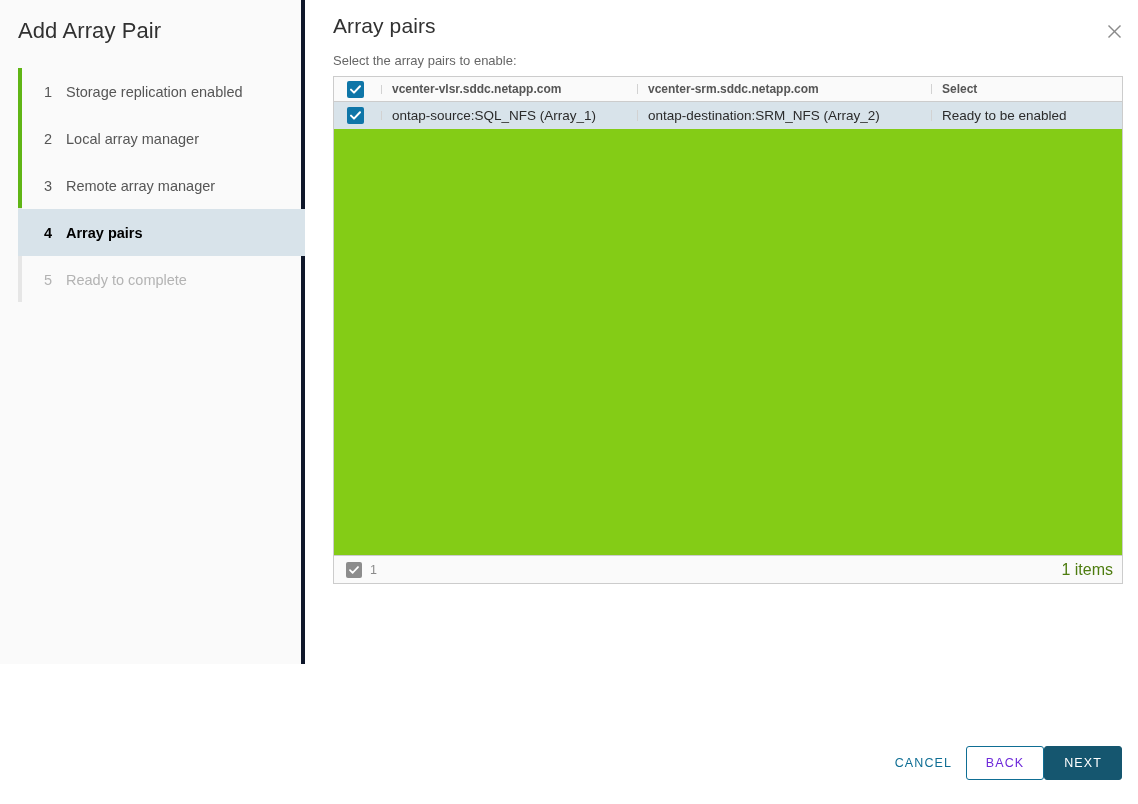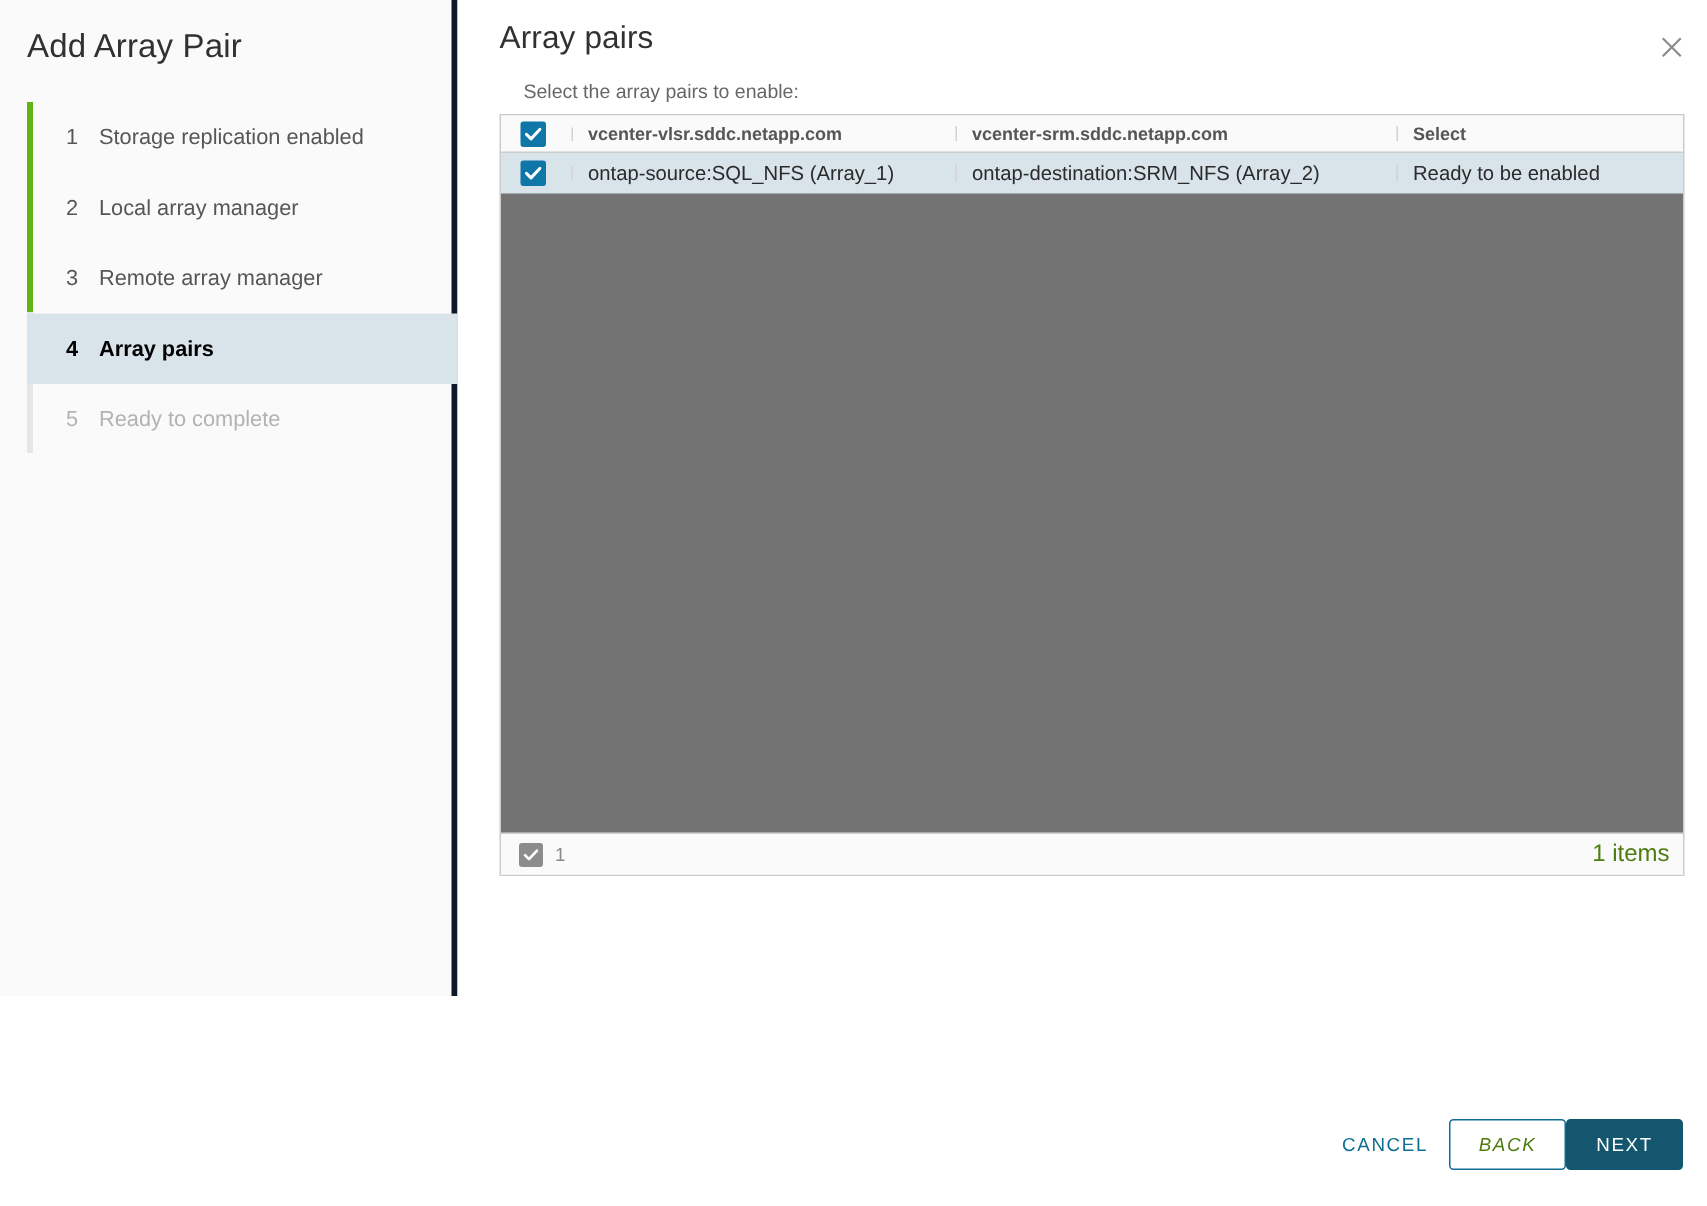--- a/index.html
+++ b/index.html
@@ -129,21 +129,20 @@
     color: #313131;
     letter-spacing: .1px;
   }
 
   #page-subtitle {
     position: absolute;
     left: 28px;
     top: 53px;
     font-size: 13px;
     color: #666666;
-    margin-left: 16px;
   }
 
   
   #grid {
     position: absolute;
     left: 28px;
     top: 76px;
     width: 790px;
     height: 508px;
     border: 1px solid #cccccc;
@@ -158,21 +157,21 @@
     flex: 0 0 25px;
     background: #fafafa;
     border-bottom: 1px solid #cccccc;
     align-items: center;
   }
 
   #grid-body {
     flex: 1 1 auto;
     overflow: hidden;
     position: relative;
-    background: #737373;
+    background: #84cc16;
   }
 
   .grid-row {
     display: flex;
     height: 27px;
     align-items: center;
     background: #d8e3ea;
     cursor: pointer;
   }
 
@@ -311,22 +310,21 @@
     padding: 0 14px;
   }
   .btn-flat {
     background: transparent;
     border: none;
     color: #0f6e94;
   }
   .btn-outline {
     background: #ffffff;
     border: 1px solid #0f6e94;
-    color: #4d7c0f;
-    font-style: italic;
+    color: #6d28d9;
   }
   .btn-solid {
     background: #15566f;
     border: 1px solid #15566f;
     color: #ffffff;
   }
 </style>
 </head>
 <body>
 

